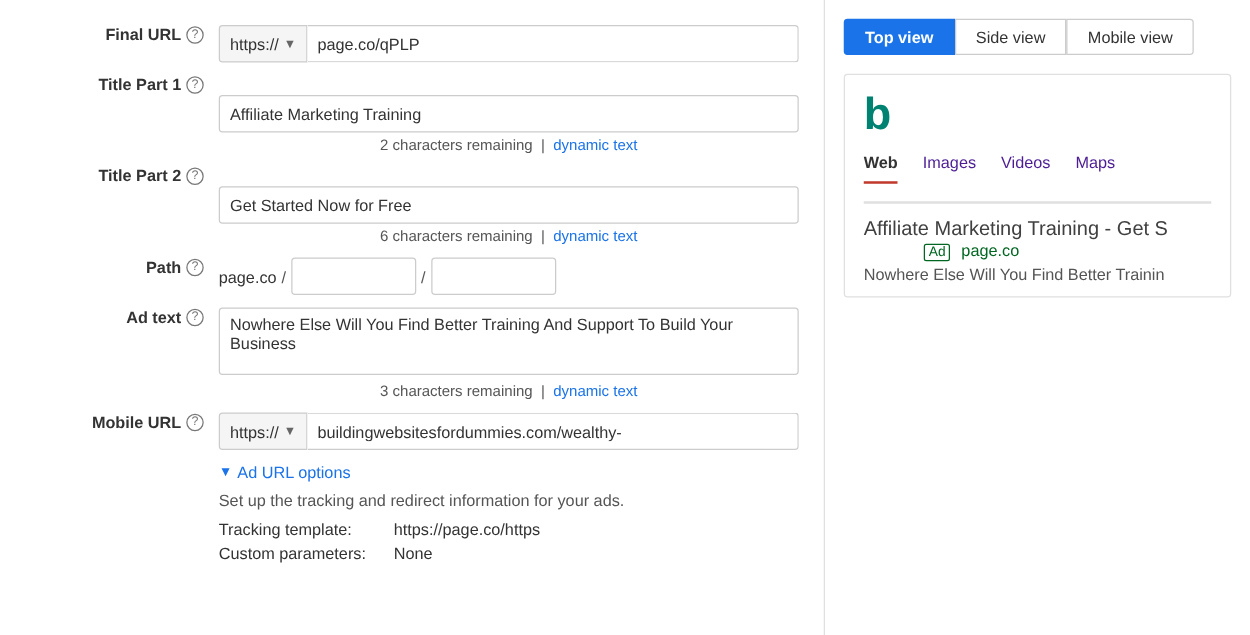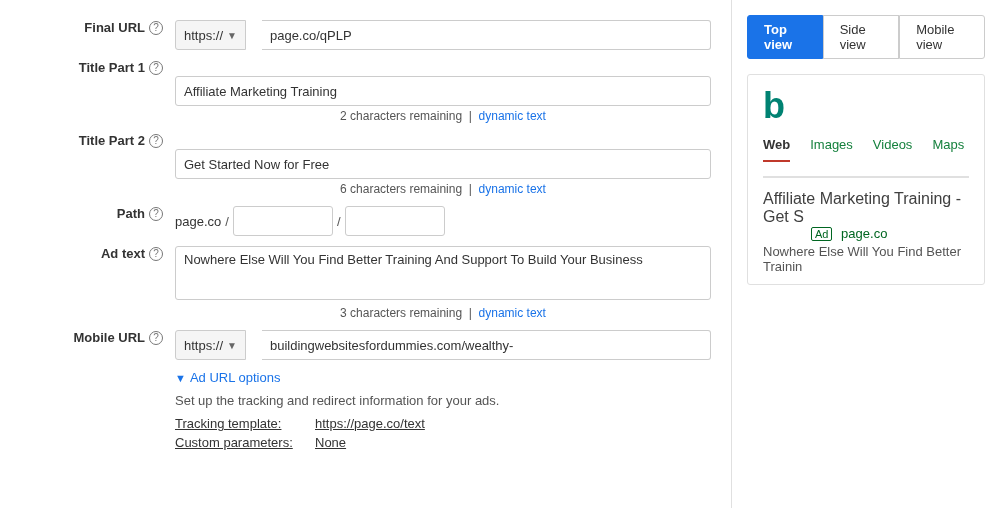--- a/index.html
+++ b/index.html
@@ -10,21 +10,21 @@
       color: #333;
       width: 1000px;
       height: 508px;
       overflow: hidden;
     }
     .container {
       display: flex;
       height: 100%;
     }
     .form-panel {
-      width: 732px;
+      width: 660px;
       padding: 20px 20px 10px 20px;
       border-right: 1px solid #e0e0e0;
       overflow-y: auto;
     }
     .preview-panel {
       flex: 1;
       padding: 15px;
       background: #fff;
     }
     .form-row {
@@ -50,21 +50,20 @@
     .label-text {
       font-weight: 600;
       color: #333;
     }
     .field-wrapper {
       flex: 1;
     }
     .input-group {
       display: flex;
       align-items: flex-start;
-      gap: 16px;
     }
     .protocol-select {
       display: flex;
       align-items: center;
       border: 1px solid #ccc;
       border-radius: 3px 0 0 3px;
       background: #f5f5f5;
       padding: 5px 8px;
       font-size: 13px;
       color: #333;
@@ -160,21 +159,20 @@
       font-size: 13px;
       color: #555;
       margin-bottom: 8px;
     }
     .ad-url-table {
       font-size: 13px;
     }
     .ad-url-table-row {
       display: flex;
       margin-bottom: 4px;
-      text-decoration: underline;
     }
     .ad-url-table-label {
       width: 140px;
       color: #333;
       font-size: 13px;
     }
     .ad-url-table-value {
       color: #333;
       font-size: 13px;
     }
@@ -219,21 +217,21 @@
     }
     .bing-nav {
       display: flex;
       gap: 20px;
       border-bottom: 2px solid #e0e0e0;
       margin-bottom: 12px;
       padding-bottom: 20px;
     }
     .bing-nav-item {
       font-size: 13px;
-      color: #15803d;
+      color: #4c1d95;
       cursor: pointer;
       padding-bottom: 4px;
     }
     .bing-nav-item.active {
       color: #333;
       font-weight: 600;
       border-bottom: 2px solid #c0392b;
       margin-bottom: -6px;
     }
     .ad-preview-title {
@@ -380,21 +378,21 @@
       <div class="field-wrapper">
         <div class="ad-url-toggle">
           <span class="chevron">▼</span>
           <span>Ad URL options</span>
         </div>
         <div>
           <div class="ad-url-description">Set up the tracking and redirect information for your ads.</div>
           <div class="ad-url-table">
             <div class="ad-url-table-row">
               <span class="ad-url-table-label">Tracking template:</span>
-              <span class="ad-url-table-value">https://page.co/text</span>
+              <span class="ad-url-table-value">https://page.co/https</span>
             </div>
             <div class="ad-url-table-row">
               <span class="ad-url-table-label">Custom parameters:</span>
               <span class="ad-url-table-value">None</span>
             </div>
           </div>
         </div>
       </div>
     </div>
 

